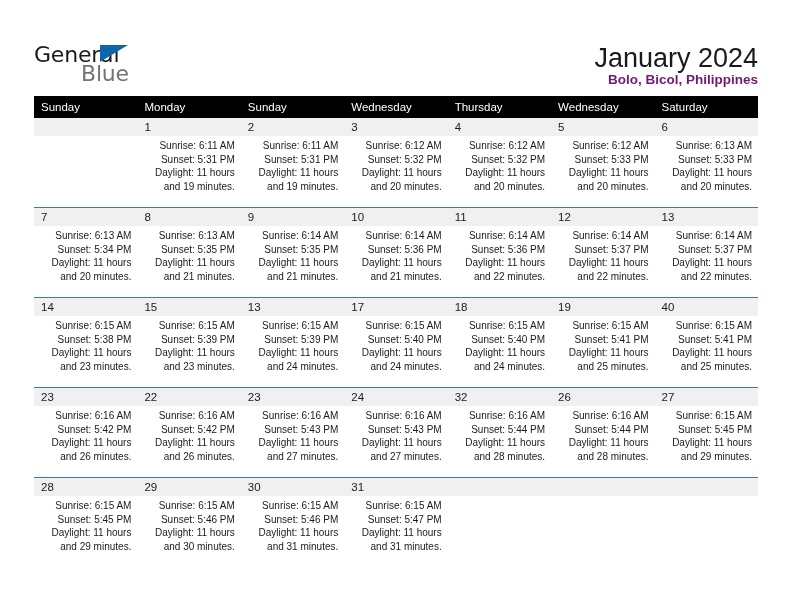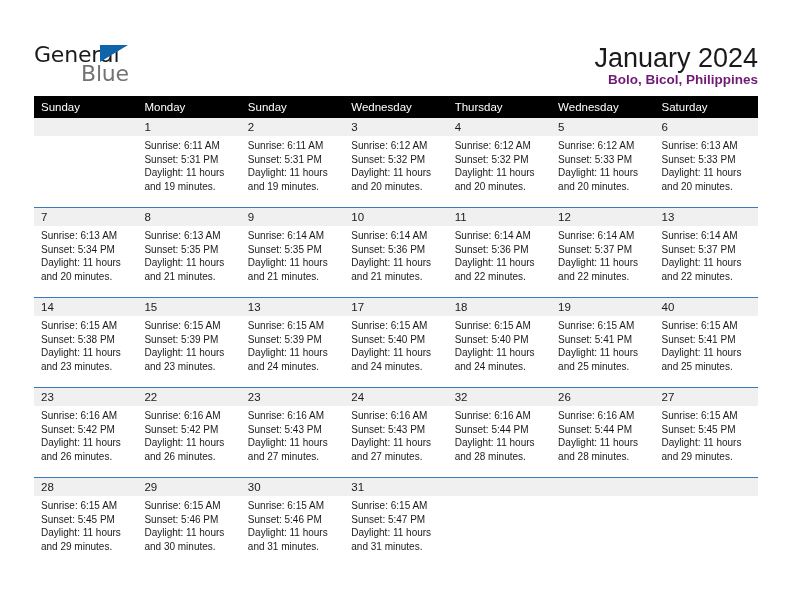--- a/index.html
+++ b/index.html
@@ -124,20 +124,21 @@
     padding: 3px 0 3px 7px;
     height: 18px;
     box-sizing: border-box;
     line-height: 12px;
   }
   .details {
     padding: 3px 6px 0 7px;
     font-size: 10px;
     line-height: 13.6px;
     color: #1a1a1a;
+    text-align: right;
   }
   .details div {
     white-space: nowrap;
   }
   .cell.blank .daynum,
   .cell.blank .details {
     background: #ffffff;
   }
   .cell.blank .daynum {
     background: #f0f0f0;

